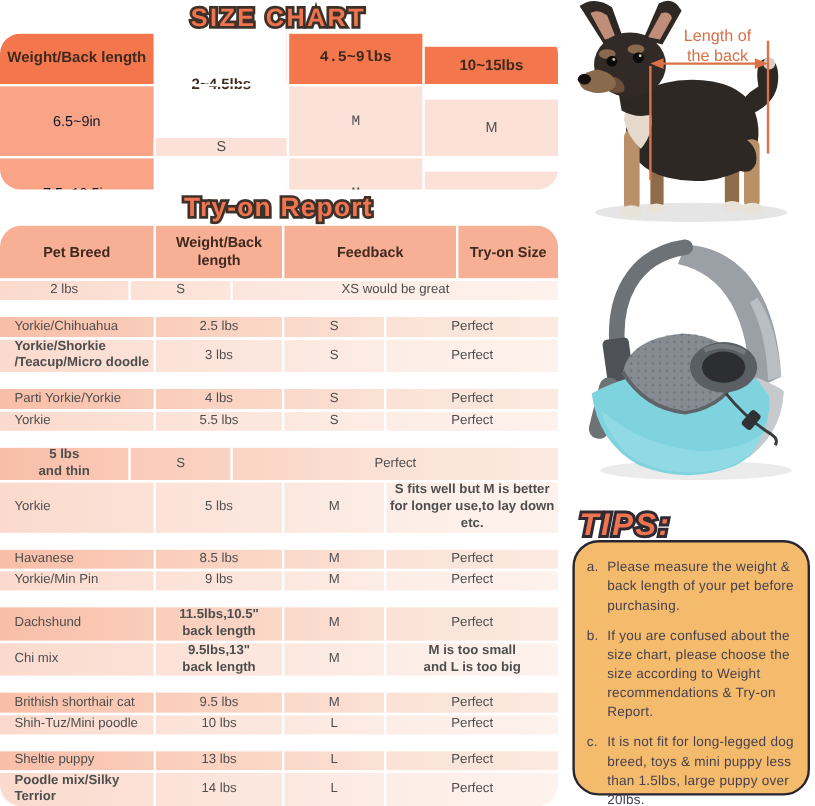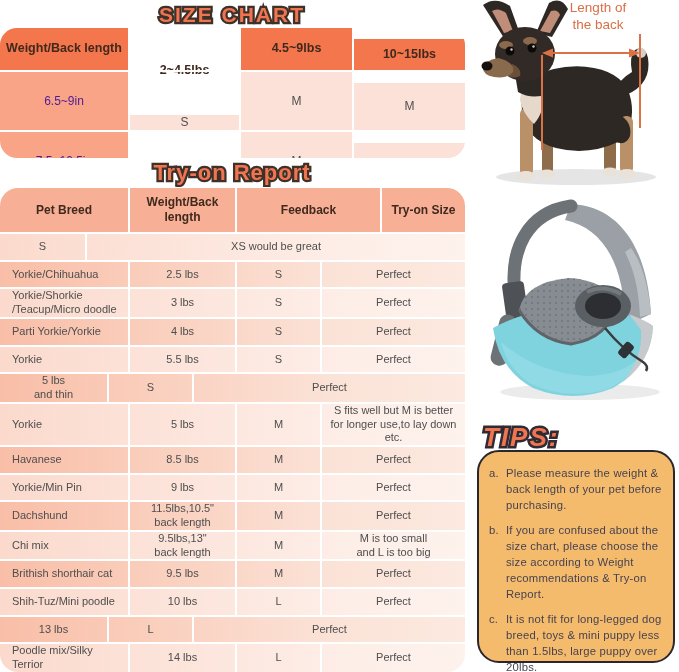--- a/index.html
+++ b/index.html
@@ -19,38 +19,38 @@
   .row{display:flex;flex:1;box-sizing:border-box;}
   .row + .row{border-top:2.5px solid #ffffff;}
   .thead{flex:0 0 auto;}
   .size-tbl .thead{height:42px;}
   .tryon-tbl .thead{height:44px;}
   .cell{display:flex;align-items:center;justify-content:center;text-align:center;
     white-space:pre-line;box-sizing:border-box;line-height:1.25;}
   .cell + .cell{border-left:2.5px solid #ffffff;}
 
   
-  .c0{width:128px;}.c1{width:111px;margin-top:43px;}.c2{width:113px;}.c3{flex:1;margin-top:11px;}
+  .c0{width:128px;}.c1{width:111px;margin-top:43px;}.c2{width:113px;font-family:Liberation Mono, monospace;}.c3{flex:1;margin-top:11px;}
   .size-tbl .thead .cell{background:#F4764C;color:#40291D;font-weight:bold;font-size:12.5px;}
-  .size-tbl .body-row .c0{background:#F9A487;color:#4c1d95;font-size:12px;}
+  .size-tbl .body-row .c0{background:#F9A487;color:#0f172a;font-size:12px;}
   .size-tbl .body-row .cell:not(.c0){background:#FBE1D7;color:#4E4E4E;font-size:12px;}
 
   
   .u0{width:128px;}.u1{width:107px;}.u2{width:85px;}.u3{flex:1;}
   .tryon-tbl .thead .cell{background:#F7AF96;color:#40291D;font-weight:bold;font-size:12px;}
   .tryon-tbl .body-row{background:linear-gradient(90deg,#FBDACD 0%,#FDEDE6 70%,#FEF2ED 100%);}
-  .tryon-tbl .body-row.dk{background:linear-gradient(90deg,#F9BEA7 0%,#FBE2D6 70%,#FCE9E0 100%);}
+  .tryon-tbl .body-row.dk{background:linear-gradient(90deg,#F9BEA7 0%,#FBE2D6 70%,#FCE9E0 100%);margin-top:12px;}
   .tryon-tbl .body-row .cell{font-size:11px;color:#4E4E4E;}
   .tryon-tbl .body-row .u0{justify-content:flex-start;text-align:left;padding-left:12px;}
-  .cell.sm{font-size:9px;}
+  .cell.sm{font-size:9px;font-weight:bold;}
 
   
   .dog-wrap{position:absolute;left:468px;top:0;width:211px;height:190px;}
   .dog-wrap svg{position:absolute;left:0;top:0;}
-  .measure-label{position:absolute;left:64px;top:0;width:132px;text-align:center;
+  .measure-label{position:absolute;left:64px;top:22px;width:132px;text-align:center;
     color:#D96F46;font-size:13.5px;line-height:1.25;white-space:pre-line;}
 
   .bag-wrap{position:absolute;left:475px;top:192px;width:200px;height:214px;}
 
   .tips-box{position:absolute;left:477px;top:450px;width:198px;height:213px;background:#F5BB6D;
     border:2.5px solid #2A2630;border-radius:22px;box-sizing:border-box;
     padding:13px 7px 8px 10px;display:flex;flex-direction:column;gap:9px;}
   .tip{display:flex;font-size:11.3px;color:#474250;line-height:1.42;letter-spacing:0.2px;}
   .tip .mk{width:17px;flex:none;}
   .tip .tx{flex:1;}
@@ -97,20 +97,21 @@
 
   <div class="tbl tryon-tbl">
     <div class="row thead">
       <div class="cell u0">Pet Breed</div>
       <div class="cell u1">Weight/Back length</div>
       <div class="cell u3">Feedback</div>
       <div class="cell u2">Try-on Size</div>
     </div>
 
     <div class="row body-row">
+      <div class="cell u1">2 lbs</div>
       <div class="cell u2">S</div>
       <div class="cell u3">XS would be great</div>
     </div>
     <div class="row body-row dk">
       <div class="cell u0">Yorkie/Chihuahua</div>
       <div class="cell u1">2.5 lbs</div>
       <div class="cell u2">S</div>
       <div class="cell u3">Perfect</div>
     </div>
     <div class="row body-row">
@@ -178,20 +179,21 @@
       <div class="cell u2">M</div>
       <div class="cell u3">Perfect</div>
     </div>
     <div class="row body-row">
       <div class="cell u0">Shih-Tuz/Mini poodle</div>
       <div class="cell u1">10 lbs</div>
       <div class="cell u2">L</div>
       <div class="cell u3">Perfect</div>
     </div>
     <div class="row body-row dk">
+      <div class="cell u0">Sheltie puppy</div>
       <div class="cell u1">13 lbs</div>
       <div class="cell u2">L</div>
       <div class="cell u3">Perfect</div>
     </div>
     <div class="row body-row">
       <div class="cell u0 sm">Poodle mix/Silky
 Terrior</div>
       <div class="cell u1">14 lbs</div>
       <div class="cell u2">L</div>
       <div class="cell u3">Perfect</div>

